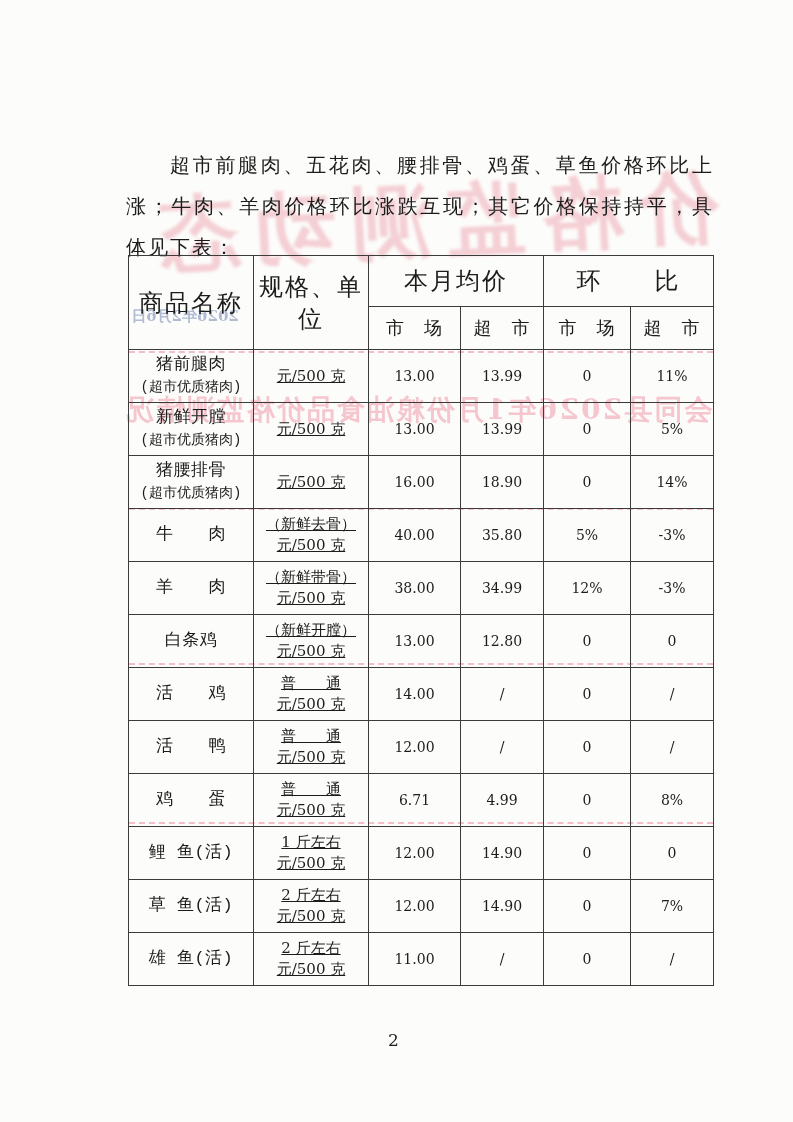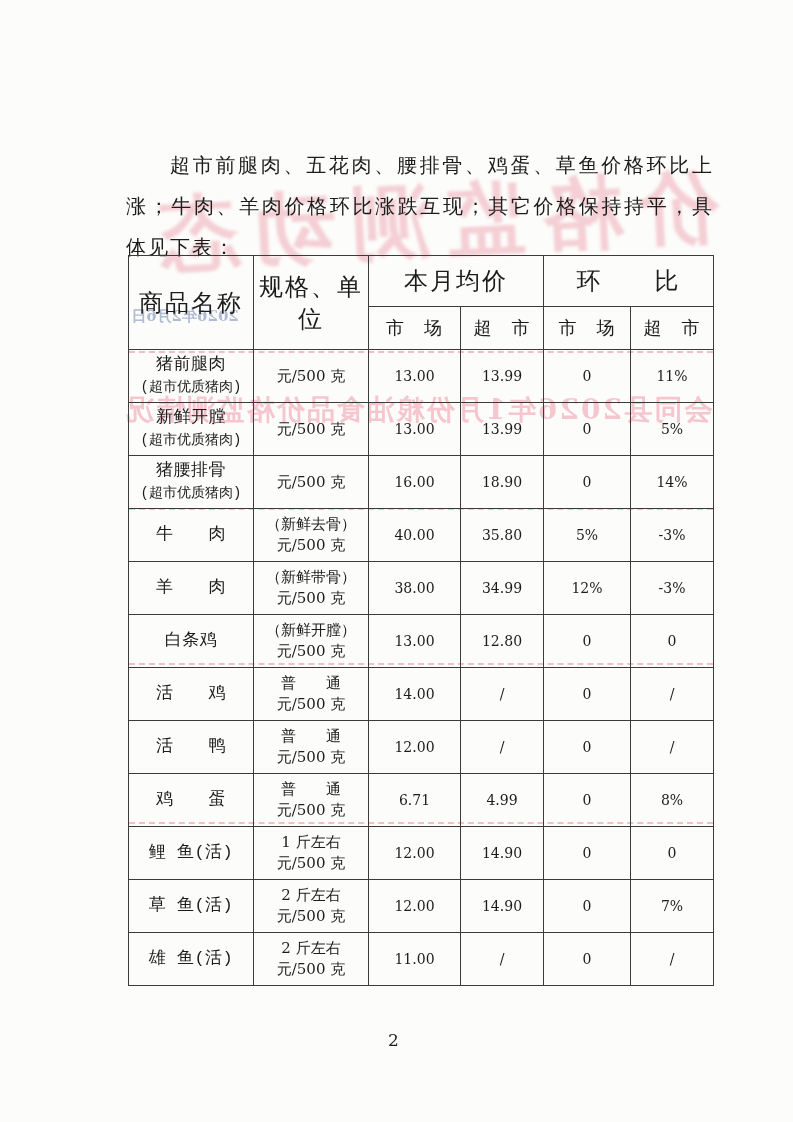--- a/index.html
+++ b/index.html
@@ -59,21 +59,21 @@
     text-align:center;vertical-align:middle;padding:0;
     font-weight:normal;overflow:hidden;
   }
   tr.h1 th{height:50px;font-size:24px;letter-spacing:2px;}
   tr.h2 th{height:42px;font-size:18px;letter-spacing:1px;margin-left:16px;}
   tbody tr{height:53px;}
   td.c-name{font-size:17px;letter-spacing:.5px;font-family:Liberation Mono, monospace;}
   td.c-name div+div{font-size:14px;letter-spacing:0;}
   td.c-name div{line-height:22px;}
   td.c-spec{font-size:15px;}
-  td.c-spec div{line-height:21px;}
+  td.c-spec div{line-height:21px;text-decoration:underline;}
   td.c-val{font-size:14px;}
   .pageno{
     position:absolute;left:388px;top:1030px;
     font-size:17px;
   }
 </style>
 </head>
 <body>
 
 <div class="page">

